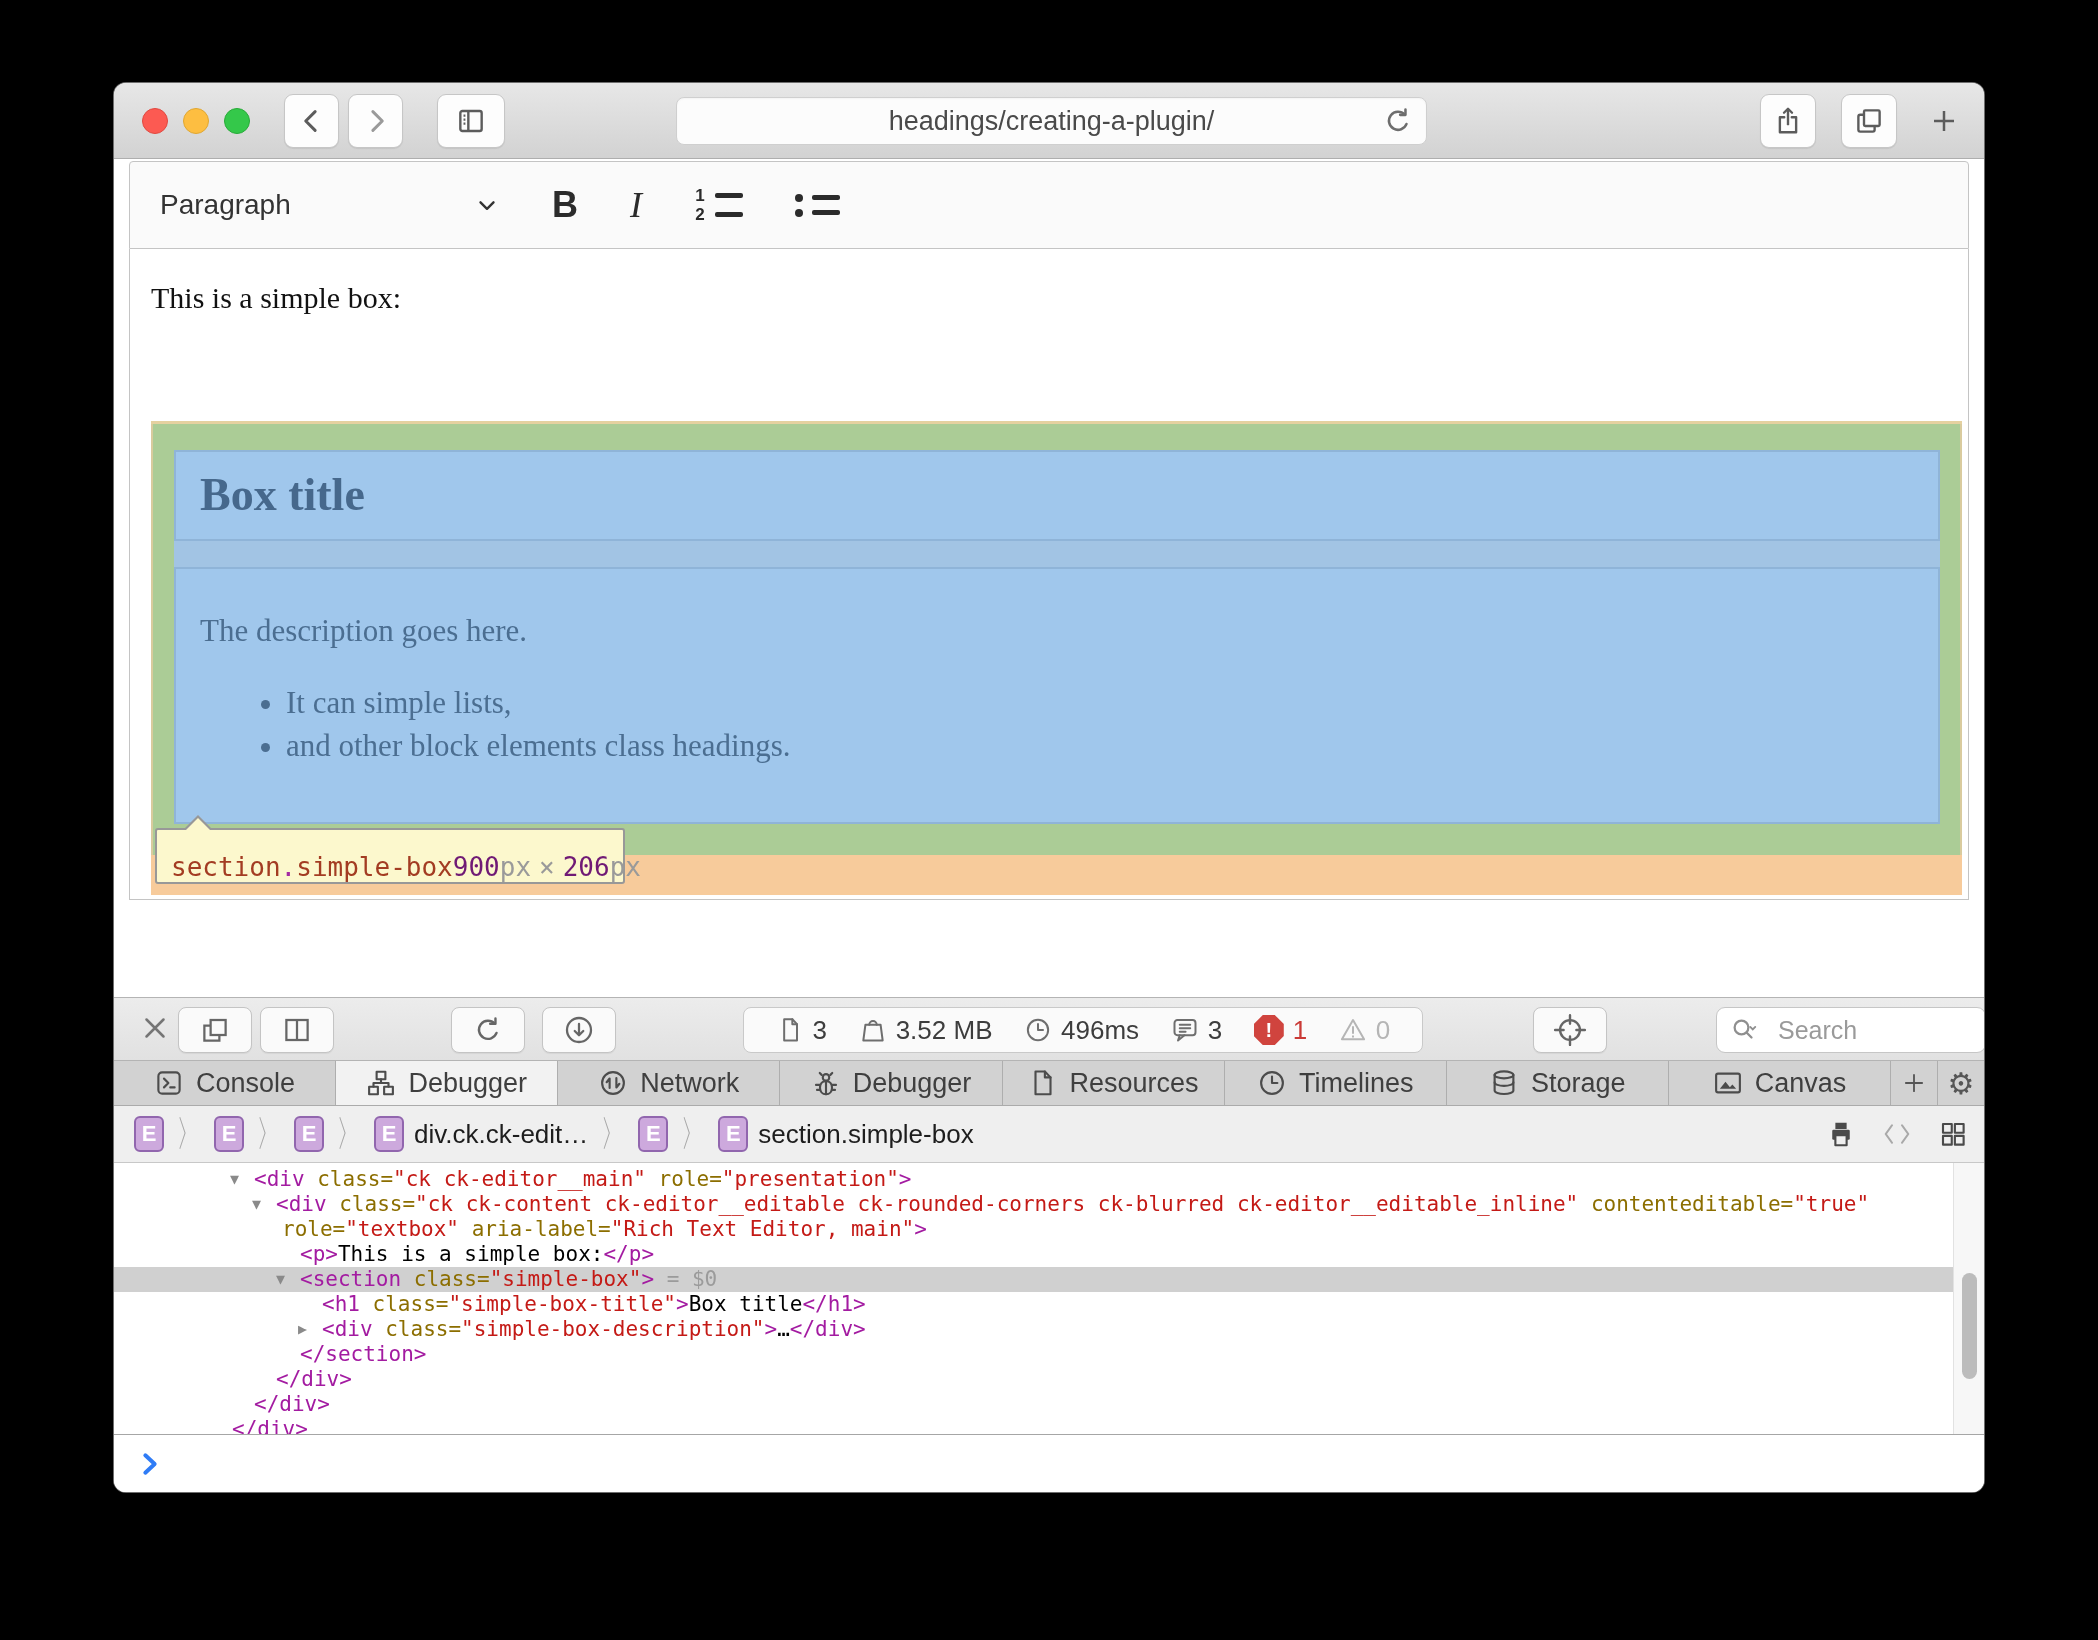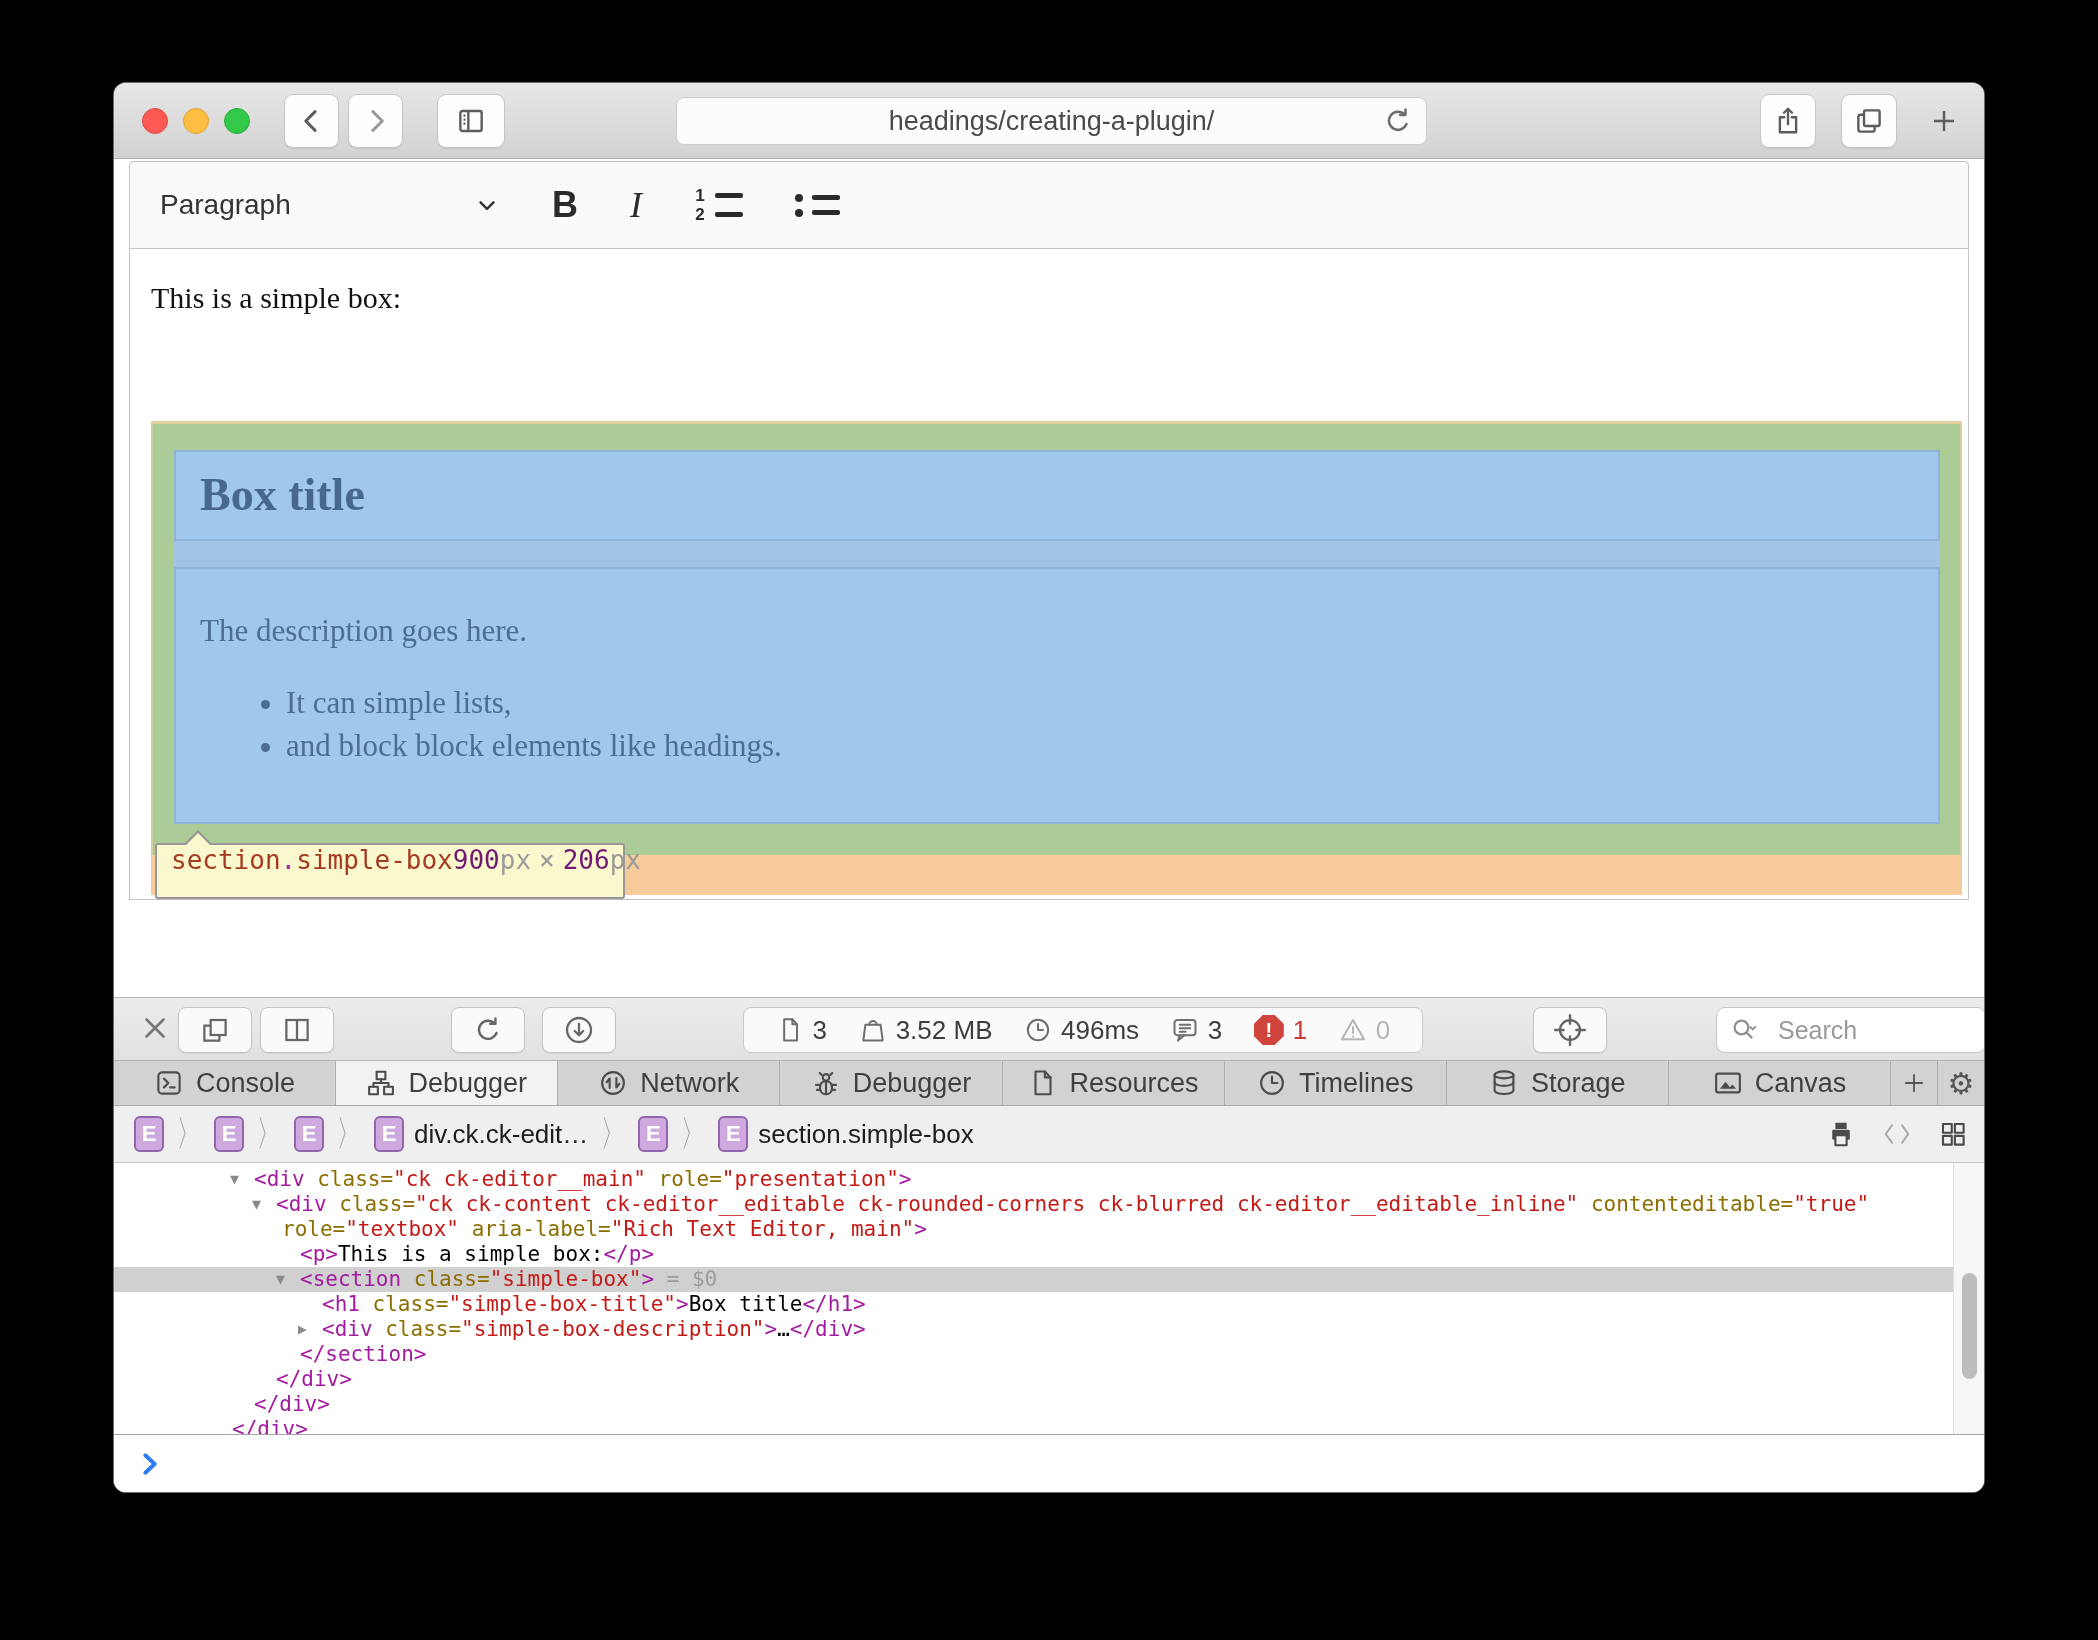--- a/index.html
+++ b/index.html
@@ -46,21 +46,21 @@
   .ov-blue-base{position:absolute;left:21px;right:20px;top:26px;bottom:34px;background:#a2c4e4;}
   .ov-block{position:absolute;left:21px;right:20px;background:#a0c7ec;border:2px solid #8fb4d8;box-sizing:border-box;}
   .ov-title{top:26px;height:91px;}
   .ov-desc{top:143px;height:257px;}
   .box-title{font-family:"Liberation Serif",serif;font-weight:bold;font-size:46px;color:#46688c;position:absolute;left:24px;top:16px;}
   .box-desc{font-family:"Liberation Serif",serif;font-size:31px;color:#4b6e91;position:absolute;left:24px;top:44px;right:24px;}
   .box-desc ul{margin:36px 0 0 0;padding-left:86px;}
   .box-desc li{margin-bottom:7px;}
   .ov-orange{height:40px;background:#f7cb9b;}
   
-  .tooltip{position:absolute;left:41px;top:669px;width:452px;height:52px;background:#fcf8cd;border:2px solid #989898;border-radius:3px;display:flex;align-items:flex-start;padding-left:14px;font-family:"DejaVu Sans Mono",monospace;font-size:26px;white-space:nowrap;margin-top:15px;}
+  .tooltip{position:absolute;left:41px;top:669px;width:452px;height:52px;background:#fcf8cd;border:2px solid #989898;border-radius:3px;display:flex;align-items:flex-end;padding-left:14px;font-family:"DejaVu Sans Mono",monospace;font-size:26px;white-space:nowrap;}
   .tooltip .arrow{position:absolute;left:26px;top:-15px;width:0;height:0;border-left:15px solid transparent;border-right:15px solid transparent;border-bottom:15px solid #989898;}
   .tooltip .arrow:after{content:"";position:absolute;left:-12px;top:3px;border-left:12px solid transparent;border-right:12px solid transparent;border-bottom:12px solid #fcf8cd;}
   .tt-sel{color:#a33c22;}
   .tt-dot{color:#a32ba3;}
   .tt-num{color:#701a75;}
   .tt-unit{color:#9a9a9a;}
   .tt-x{color:#9a9a9a;padding:0 8px;}
 
   
   .devtools{flex:0 0 495px;display:flex;flex-direction:column;background:#fff;}
@@ -235,21 +235,21 @@
           <div class="ov-green">
             <div class="ov-blue-base"></div>
             <div class="ov-block ov-title">
               <div class="box-title">Box title</div>
             </div>
             <div class="ov-block ov-desc">
               <div class="box-desc">
                 <span>The description goes here.</span>
                 <ul id="box-bullets">
                     <li>It can simple lists,</li>
-                    <li>and block block elements like headings.</li>
+                    <li>and other block elements class headings.</li>
                   </ul>
               </div>
             </div>
           </div>
           <div class="ov-orange"></div>
         </div>
       </div>
     </div>
     <div class="tooltip">
       <div class="arrow"></div>

